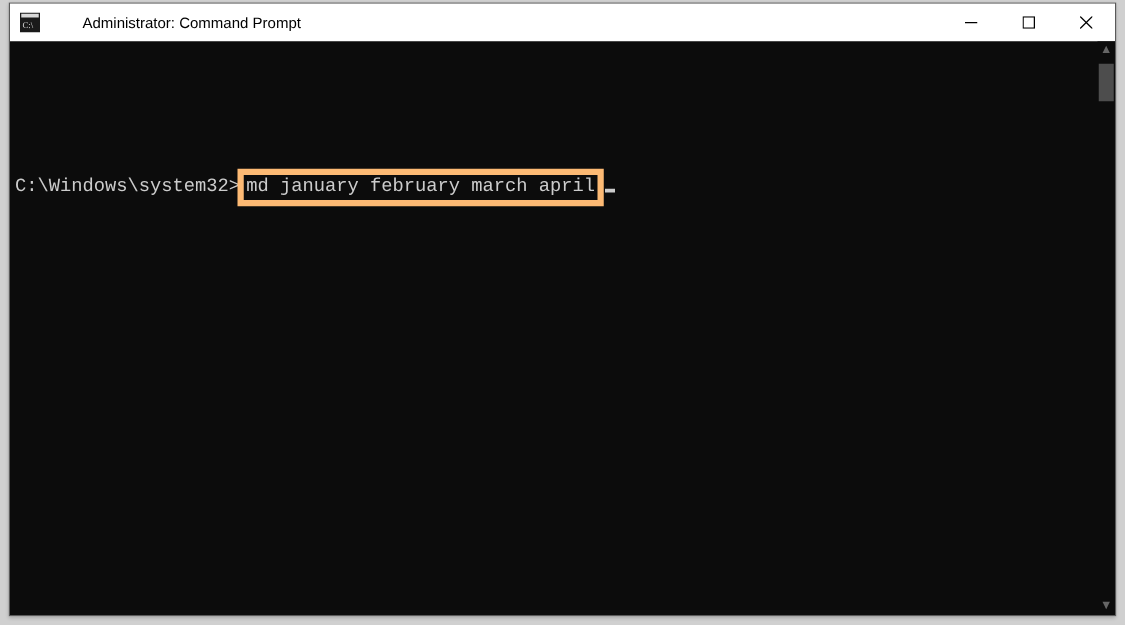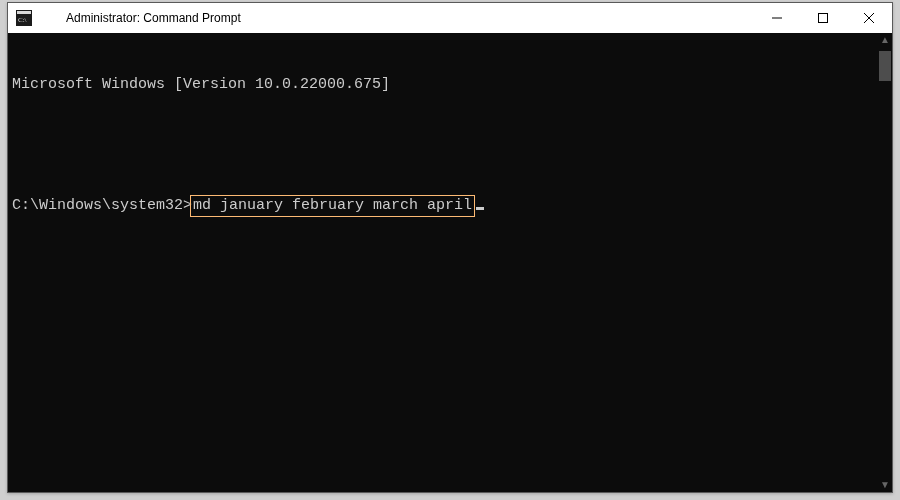--- a/index.html
+++ b/index.html
@@ -88,21 +88,21 @@
       color: #666;
       font-size: 10px;
       text-align: center;
       line-height: 14px;
     }
     .scrollarrow.up { top: 0; }
     .scrollarrow.down { bottom: 0; }
     .line { display: block; }
     .cmd-highlight {
       display: inline-block;
-      border: 1px solid #fdba74;
+      border: 5px solid #fdba74;
       padding: 0 2px;
       margin-left: -2px;
     }
     .cursor {
       display: inline-block;
       width: 8px;
       height: 3px;
       background: #cccccc;
       vertical-align: baseline;
       margin-bottom: -1px;
@@ -137,21 +137,20 @@
     <span class="winbtn close">
       <svg width="10" height="10" viewBox="0 0 10 10">
           <line x1="0" y1="0" x2="10" y2="10" stroke="#000" stroke-width="1"></line>
           <line x1="10" y1="0" x2="0" y2="10" stroke="#000" stroke-width="1"></line>
         </svg>
     </span>
   </div>
 
   <div class="terminal-wrap">
     <div class="terminal">
-      <span class="line">Microsoft Windows [Version 10.0.22000.675]</span>
       <span class="line"> </span>
       <span class="line"><span>C:\Windows\system32&gt;</span><span class="cmd-highlight"><span>md january february march april</span></span><span class="cursor"></span></span>
     </div>
     <div class="scrollbar">
       <div class="scrollarrow up">▲</div>
       <div class="scrollthumb"></div>
       <div class="scrollarrow down">▼</div>
     </div>
   </div>
 

